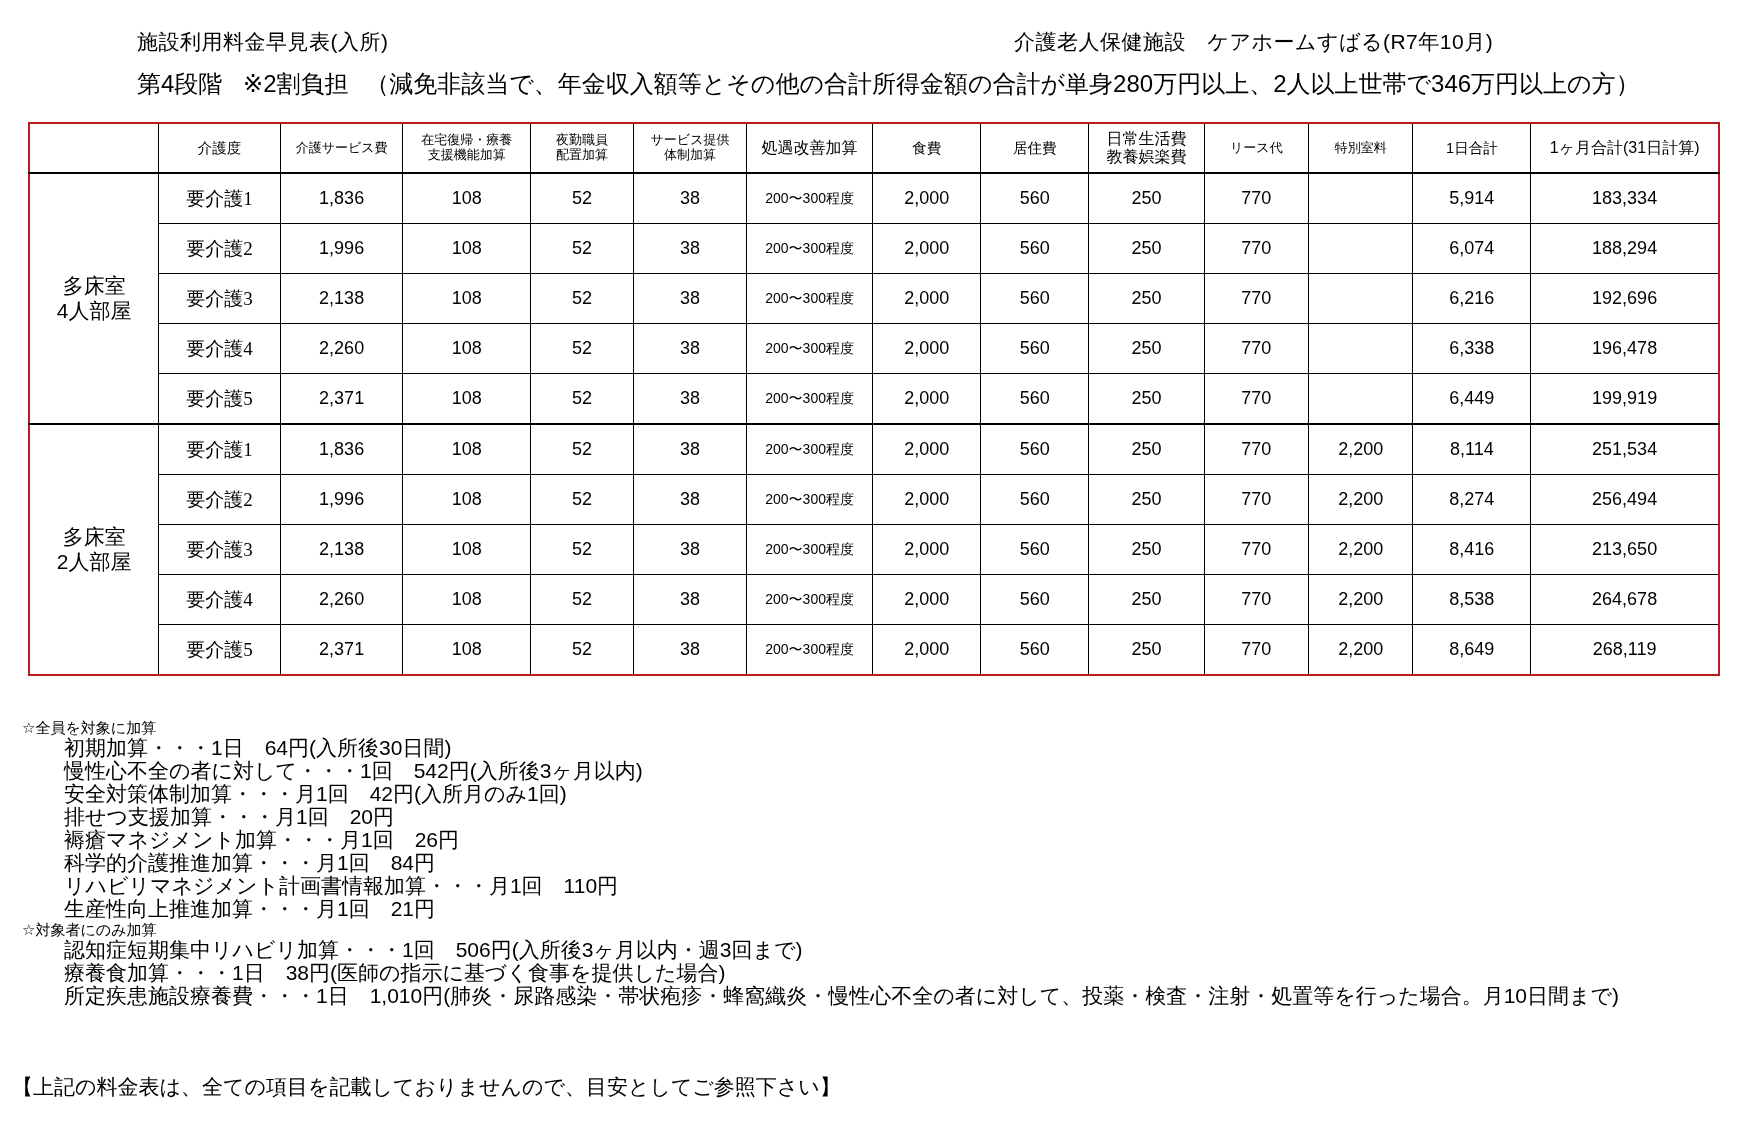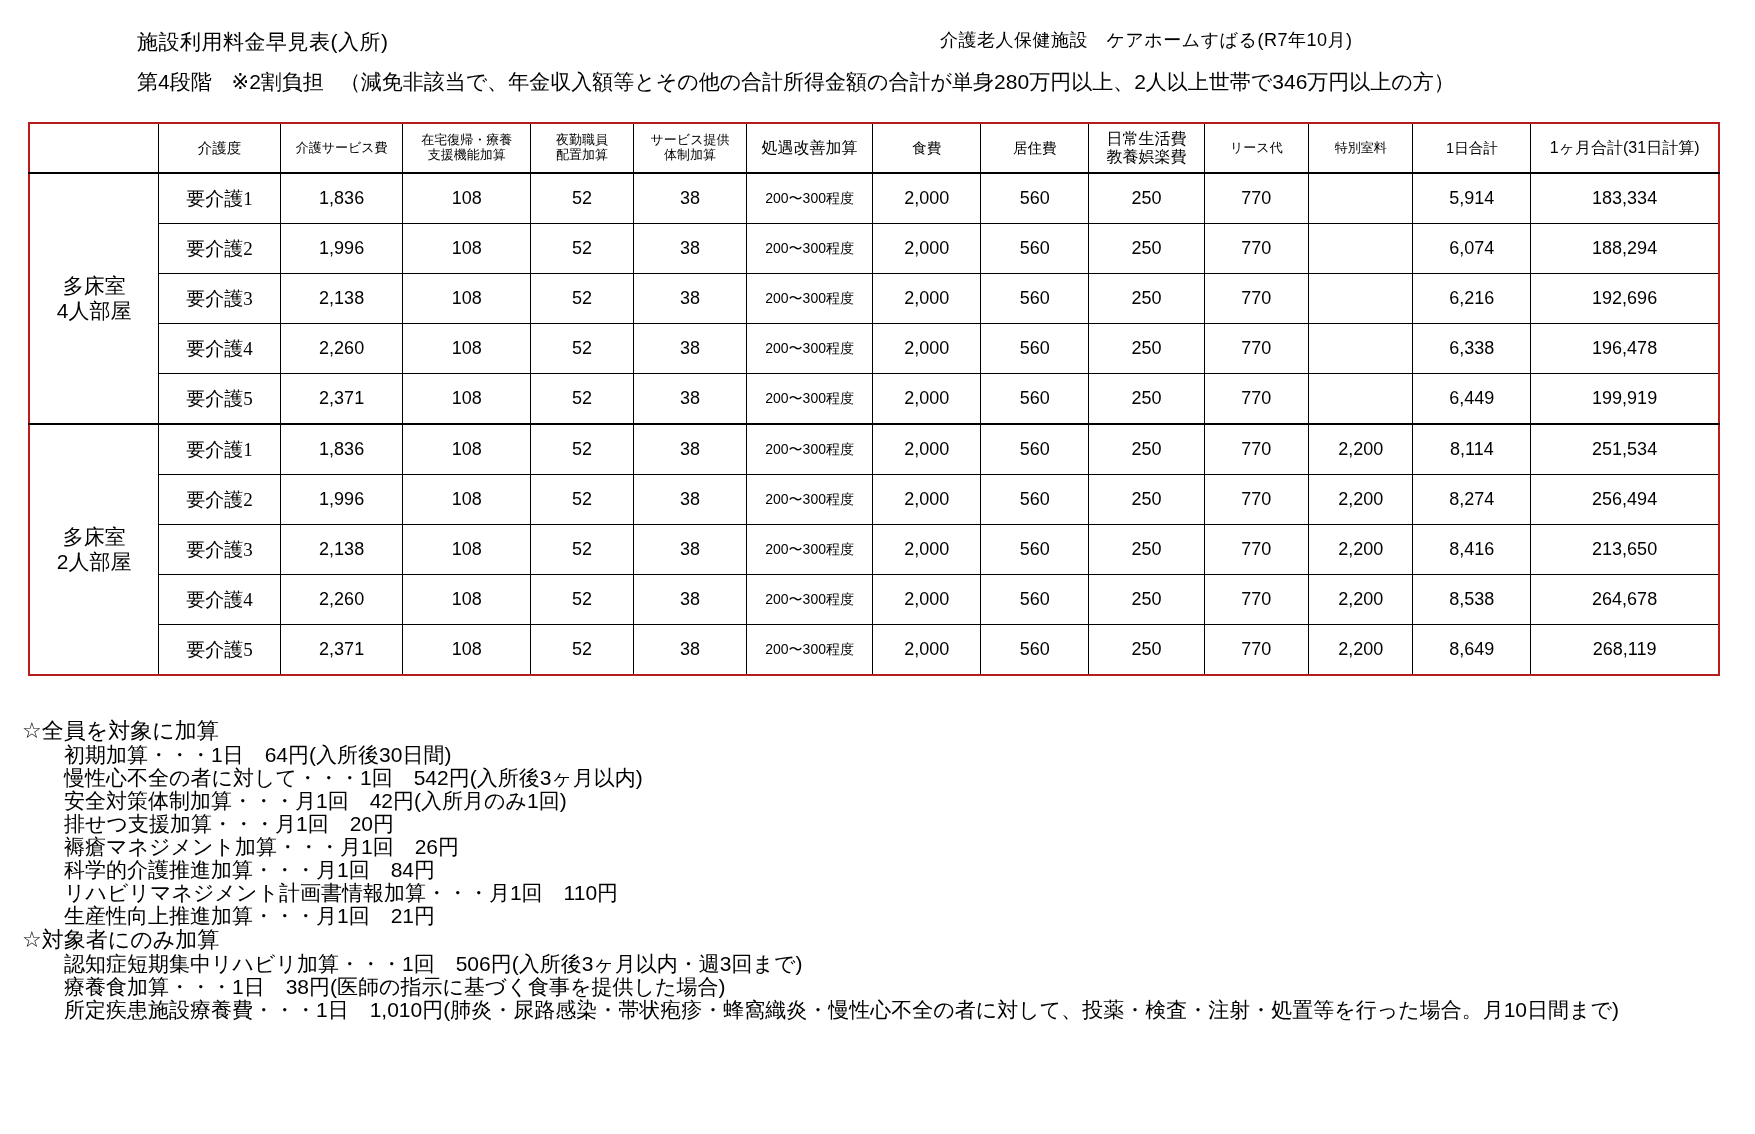--- a/index.html
+++ b/index.html
@@ -33,32 +33,32 @@
   .doc-title {
     position: absolute;
     left: 137px;
     top: 0;
     font-size: 21px;
     letter-spacing: 0.5px;
     white-space: nowrap;
   }
   .facility-title {
     position: absolute;
-    left: 940px;
+    left: 1014px;
     top: 0;
-    font-size: 18px;
+    font-size: 21px;
     letter-spacing: 0.5px;
     white-space: nowrap;
   }
   .subtitle-row {
     position: absolute;
     top: 68px;
     left: 137px;
     width: 1560px;
-    font-size: 21px;
+    font-size: 24px;
     white-space: nowrap;
   }
   .subtitle-stage {
     display: inline-block;
     margin-right: 14px;
   }
   .subtitle-burden {
     display: inline-block;
     margin-right: 10px;
   }
@@ -140,21 +140,21 @@
   .notes {
     position: absolute;
     top: 720px;
     left: 22px;
     width: 1720px;
     font-size: 20px;
     line-height: 1.0;
   }
   .note-head {
     margin: 0 0 2px 0;
-    font-size: 22px;
+    font-size: 15px;
     white-space: nowrap;
   }
   .note-item {
     margin: 0 0 2px 0;
     padding-left: 42px;
     font-size: 21px;
     white-space: nowrap;
   }
   .note-head.second {
     margin-top: 3px;
@@ -409,14 +409,15 @@
     <p class="note-item">褥瘡マネジメント加算・・・月1回　26円</p>
     <p class="note-item">科学的介護推進加算・・・月1回　84円</p>
     <p class="note-item">リハビリマネジメント計画書情報加算・・・月1回　110円</p>
     <p class="note-item">生産性向上推進加算・・・月1回　21円</p>
     <p class="note-head second">☆対象者にのみ加算</p>
     <p class="note-item">認知症短期集中リハビリ加算・・・1回　506円(入所後3ヶ月以内・週3回まで)</p>
     <p class="note-item">療養食加算・・・1日　38円(医師の指示に基づく食事を提供した場合)</p>
     <p class="note-item">所定疾患施設療養費・・・1日　1,010円(肺炎・尿路感染・帯状疱疹・蜂窩織炎・慢性心不全の者に対して、投薬・検査・注射・処置等を行った場合。月10日間まで)</p>
   </div>
 
+  <div class="footer-note">【上記の料金表は、全ての項目を記載しておりませんので、目安としてご参照下さい】</div>
 
 </div>
 
 </body></html>

